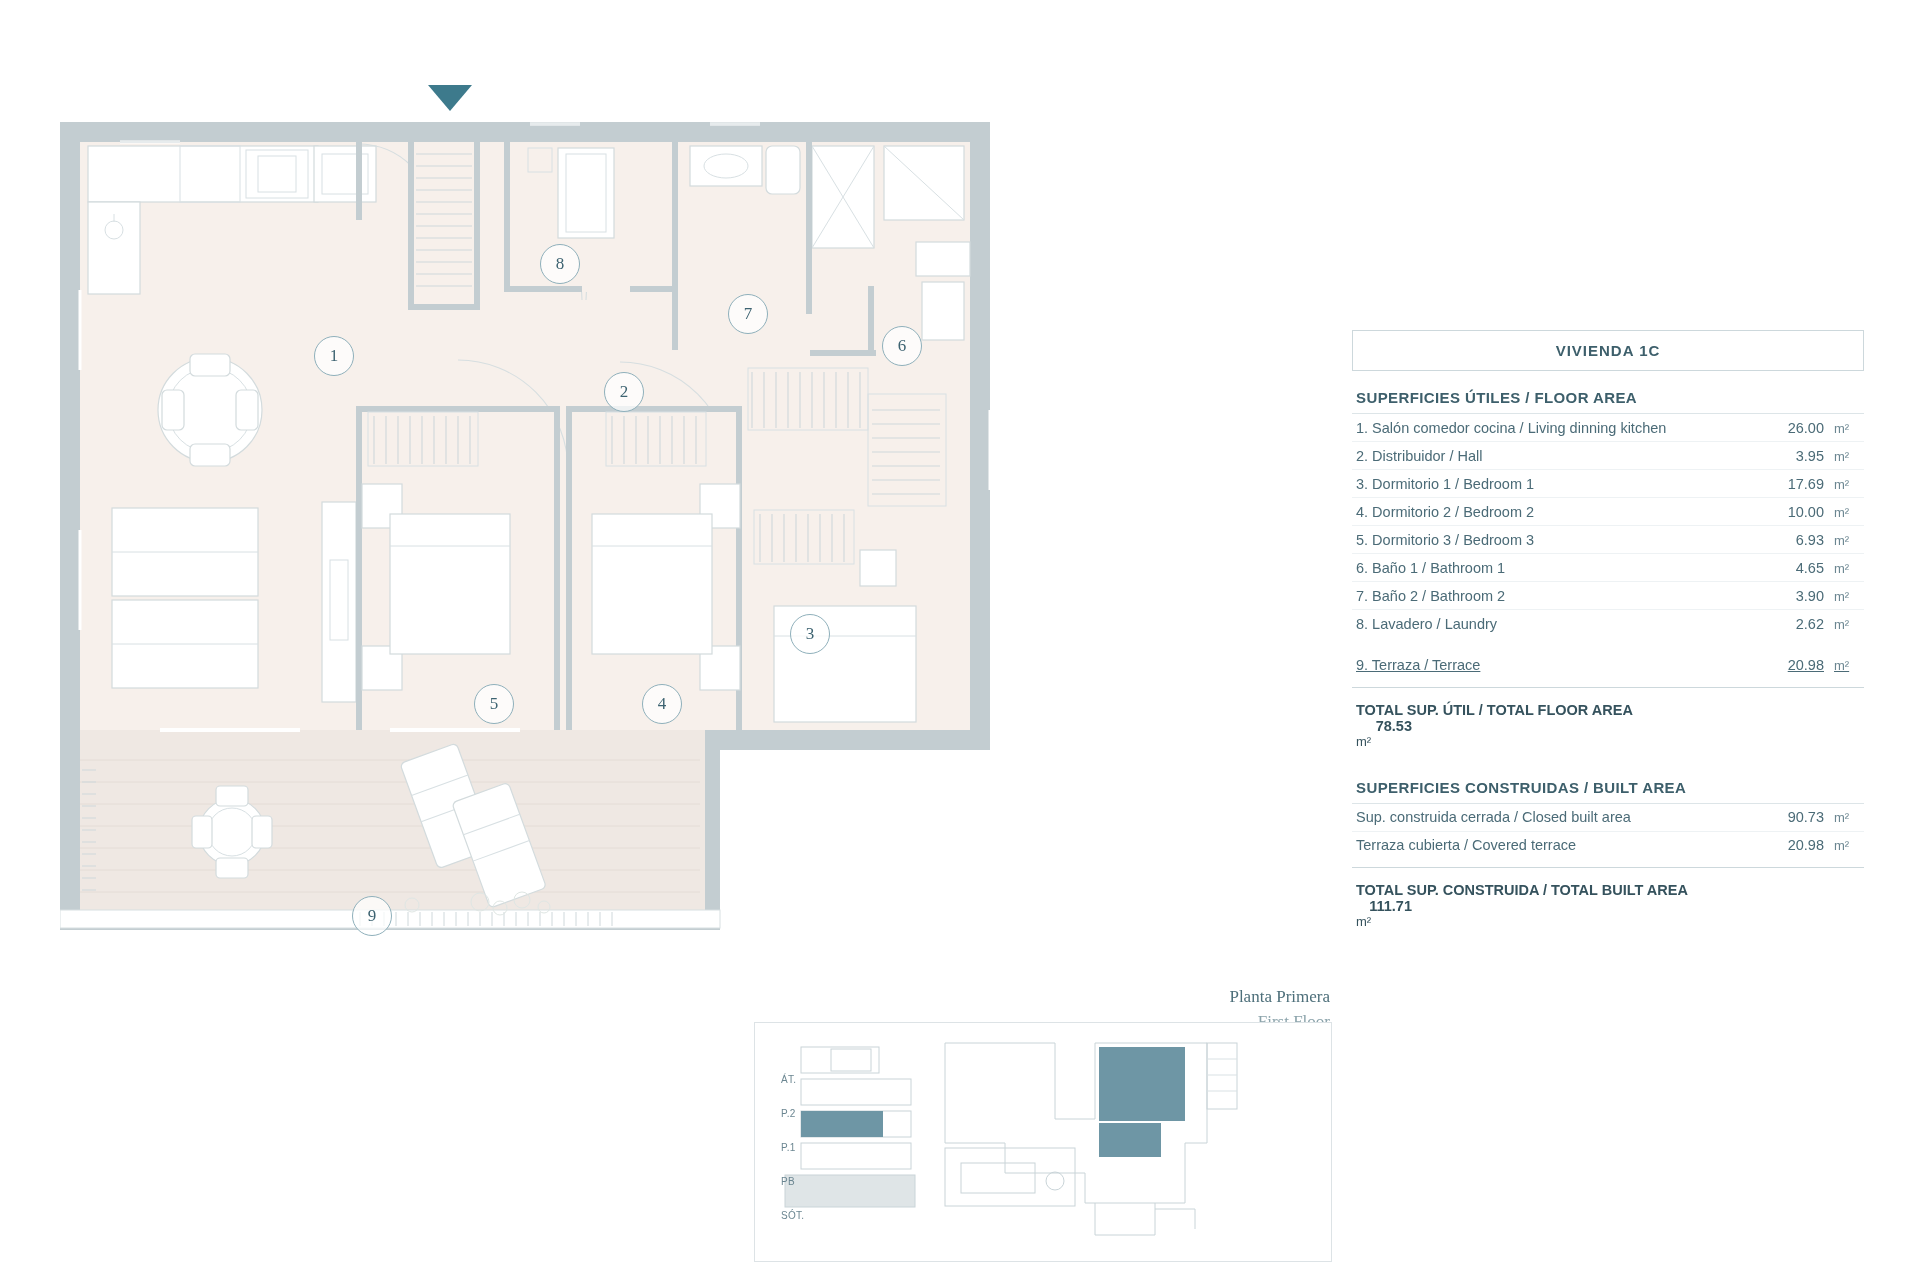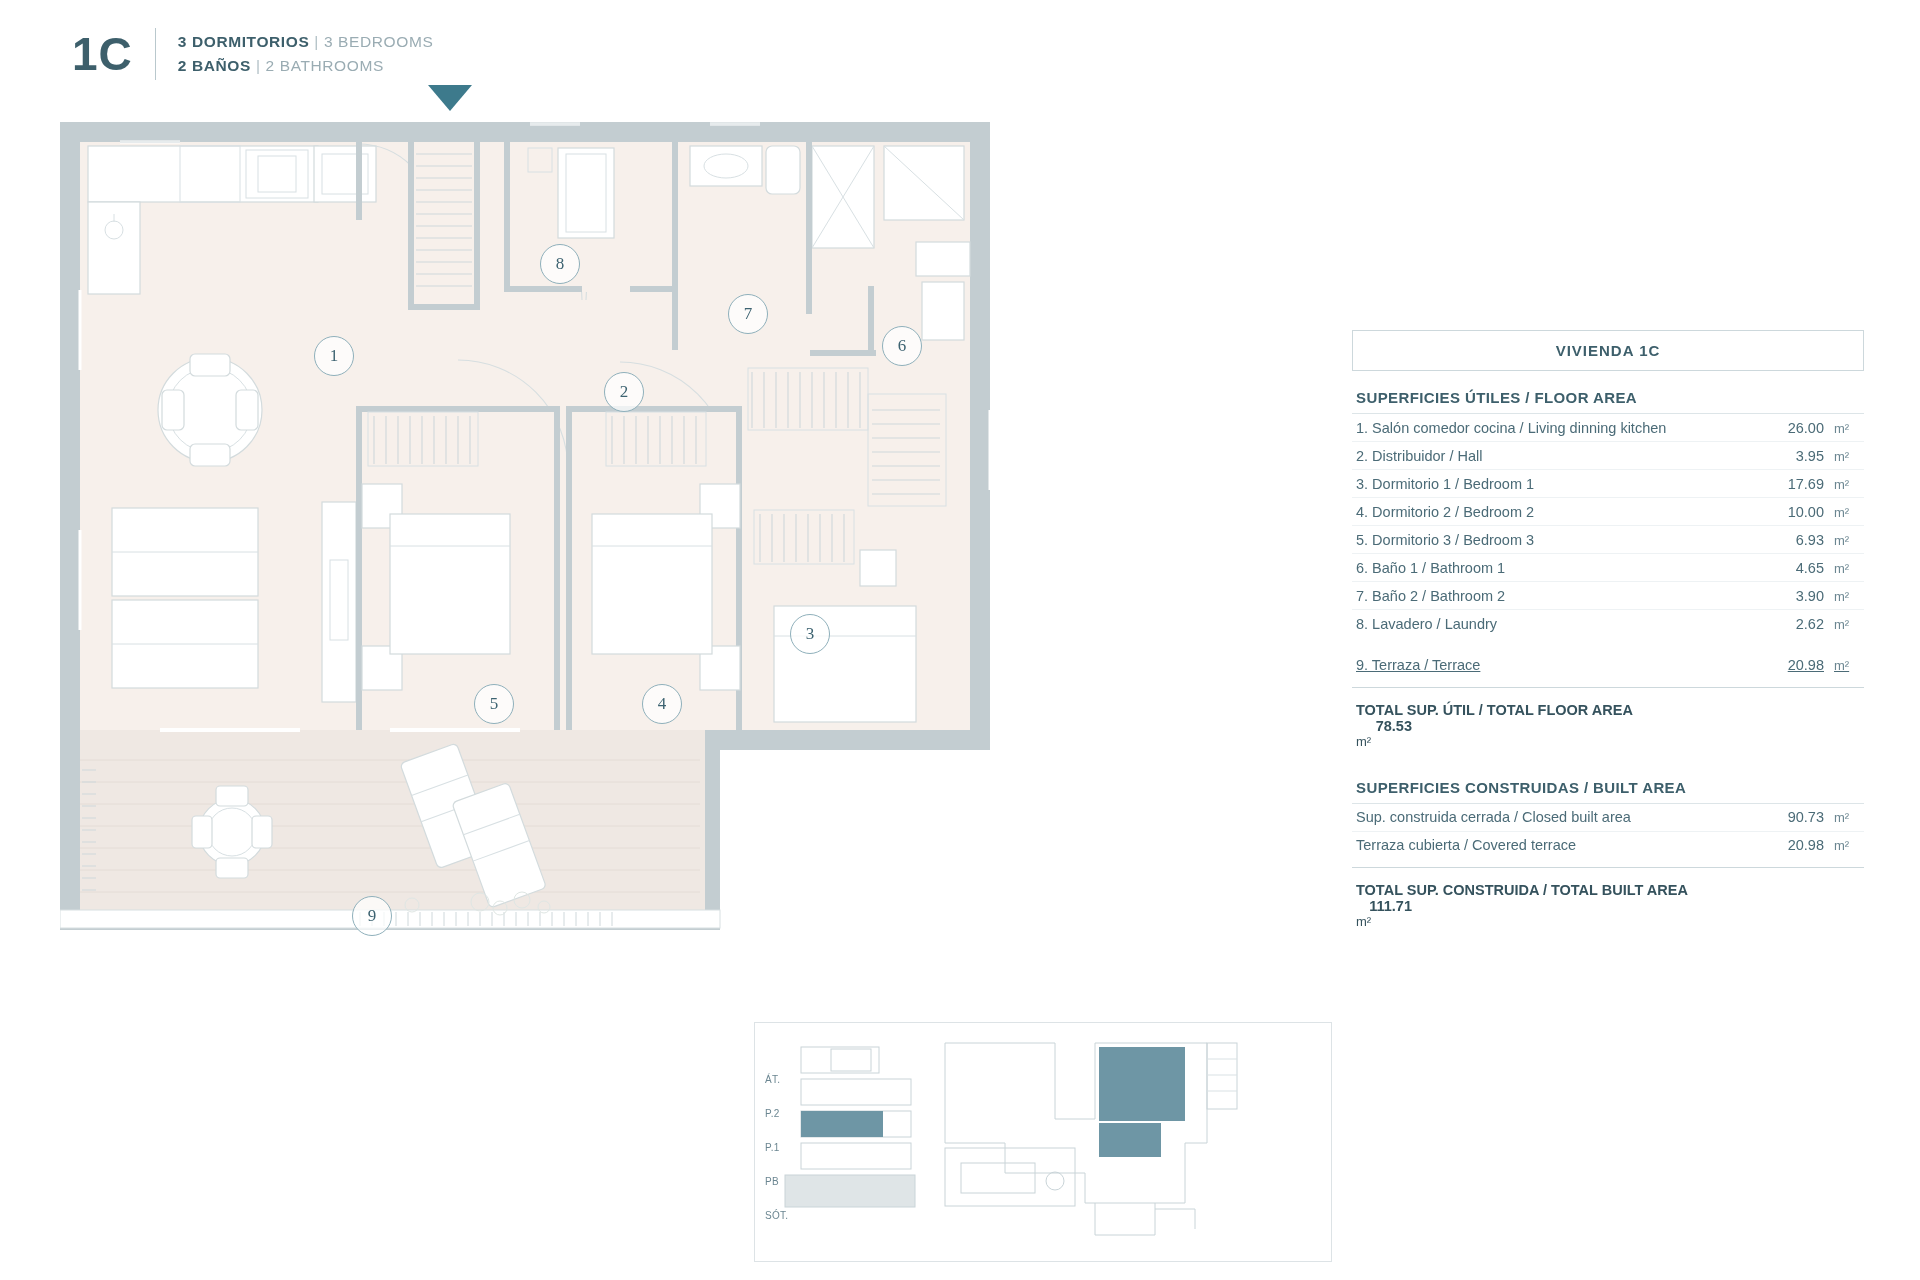--- a/index.html
+++ b/index.html
@@ -158,45 +158,33 @@
     position: absolute;
     left: 754px;
     top: 1022px;
     width: 576px;
     height: 238px;
     border: 1px solid #dde3e6;
     background: #fff;
   }
   .kp-labels {
     position: absolute;
-    left: 10px;
+    left: 26px;
     top: 40px;
     font-size: 10px;
     color: #6b8691;
     letter-spacing: 0.3px;
   }
   .kp-labels div { height: 34px; line-height: 34px; }
 </style>
 </head>
 <body>
 
 <div class="page">
 
-  <div class="header">
-    <div class="unit-code">1C</div>
-    <div class="header-divider"></div>
-    <div class="header-lines">
-      <div>
-        <span class="hl-strong">3 DORMITORIOS</span><span class="hl-sep">|</span><span class="hl-light">3 BEDROOMS</span>
-      </div>
-      <div>
-        <span class="hl-strong">2 BAÑOS</span><span class="hl-sep">|</span><span class="hl-light">2 BATHROOMS</span>
-      </div>
-    </div>
-  </div>
 
   <div class="plan">
 
     <div class="north-marker"></div>
 
     <svg width="1090" height="1010" viewBox="0 0 1090 1010">
       <defs>
         <style>
           .wall  { fill:#c3cdd1; }
           .floor { fill:#f7f0eb; }
@@ -590,20 +578,24 @@
       <span class="unit">m²</span>
     </div>
 
     <div class="row total">
       <span class="lbl">TOTAL SUP. CONSTRUIDA /  TOTAL BUILT AREA</span>
       <span class="val">111.71</span>
       <span class="unit">m²</span>
     </div>
   </div>
 
+  <div class="floor-label">
+    <div class="fl-1">Planta Primera</div>
+    <div class="fl-2">First Floor</div>
+  </div>
 
   <div class="keyplan">
     <div class="kp-labels">
       <div>ÁT.</div>
       <div>P.2</div>
       <div>P.1</div>
       <div>PB</div>
       <div>SÓT.</div>
     </div>
 

